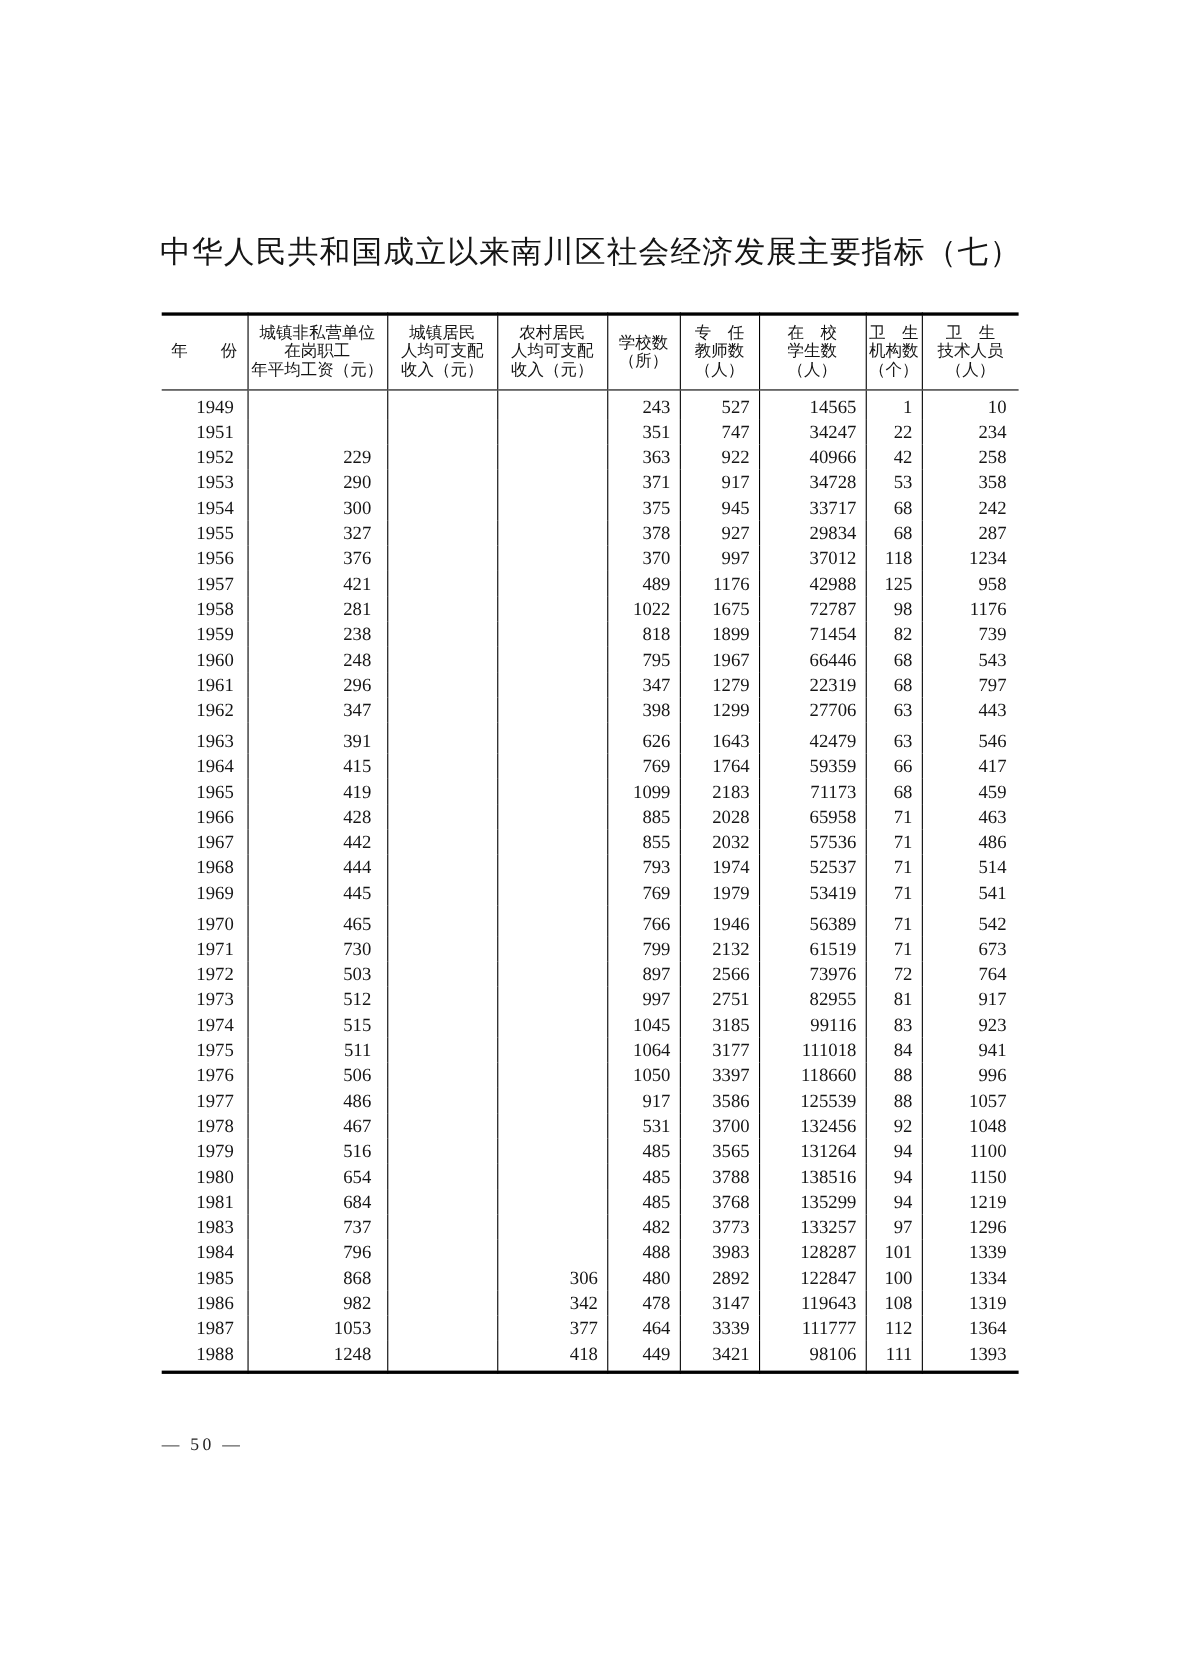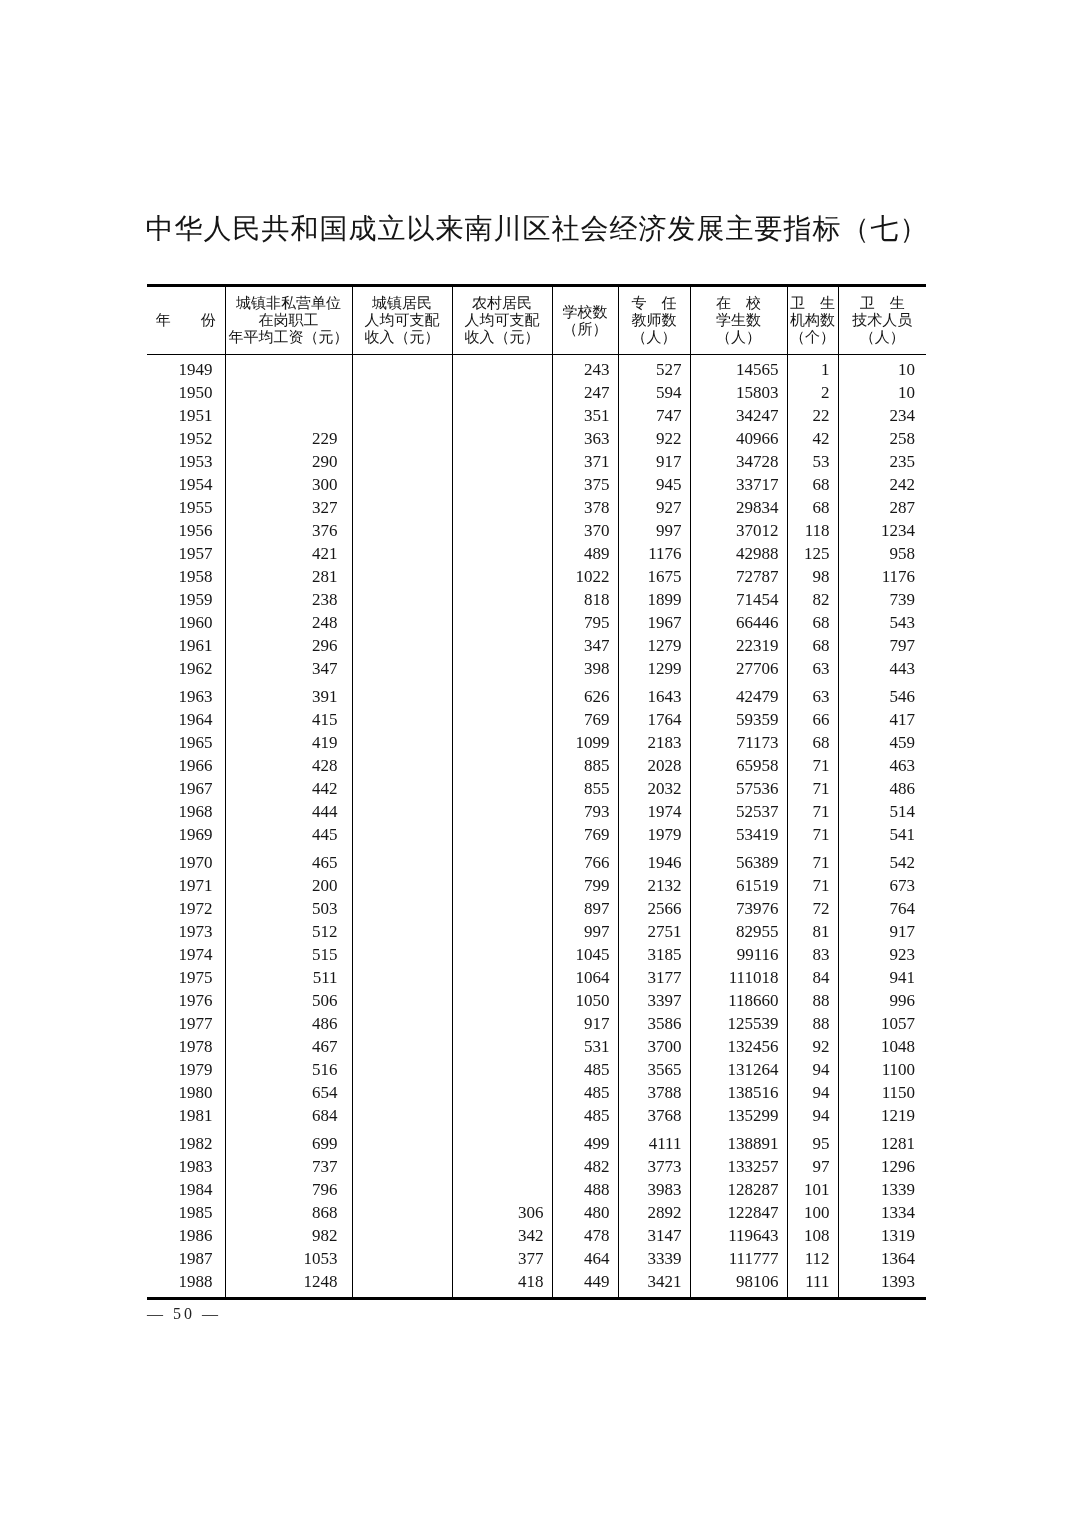--- a/index.html
+++ b/index.html
@@ -111,31 +111,20 @@
           <td></td>
           <td></td>
           <td></td>
           <td>243</td>
           <td>527</td>
           <td>14565</td>
           <td>1</td>
           <td>10</td>
         </tr>
         <tr>
-          <td>1950</td>
-          <td></td>
-          <td></td>
-          <td></td>
-          <td>247</td>
-          <td>594</td>
-          <td>15803</td>
-          <td>2</td>
-          <td>10</td>
-        </tr>
-        <tr>
           <td>1951</td>
           <td></td>
           <td></td>
           <td></td>
           <td>351</td>
           <td>747</td>
           <td>34247</td>
           <td>22</td>
           <td>234</td>
         </tr>
@@ -152,21 +141,21 @@
         </tr>
         <tr>
           <td>1953</td>
           <td>290</td>
           <td></td>
           <td></td>
           <td>371</td>
           <td>917</td>
           <td>34728</td>
           <td>53</td>
-          <td>235</td>
+          <td>358</td>
         </tr>
         <tr>
           <td>1954</td>
           <td>300</td>
           <td></td>
           <td></td>
           <td>375</td>
           <td>945</td>
           <td>33717</td>
           <td>68</td>
@@ -343,21 +332,21 @@
           <td></td>
           <td></td>
           <td>766</td>
           <td>1946</td>
           <td>56389</td>
           <td>71</td>
           <td>542</td>
         </tr>
         <tr>
           <td>1971</td>
-          <td>200</td>
+          <td>730</td>
           <td></td>
           <td></td>
           <td>799</td>
           <td>2132</td>
           <td>61519</td>
           <td>71</td>
           <td>673</td>
         </tr>
         <tr>
           <td>1972</td>
@@ -461,31 +450,20 @@
         <tr>
           <td>1981</td>
           <td>684</td>
           <td></td>
           <td></td>
           <td>485</td>
           <td>3768</td>
           <td>135299</td>
           <td>94</td>
           <td>1219</td>
-        </tr>
-        <tr class="group-gap">
-          <td>1982</td>
-          <td>699</td>
-          <td></td>
-          <td></td>
-          <td>499</td>
-          <td>4111</td>
-          <td>138891</td>
-          <td>95</td>
-          <td>1281</td>
         </tr>
         <tr>
           <td>1983</td>
           <td>737</td>
           <td></td>
           <td></td>
           <td>482</td>
           <td>3773</td>
           <td>133257</td>
           <td>97</td>

